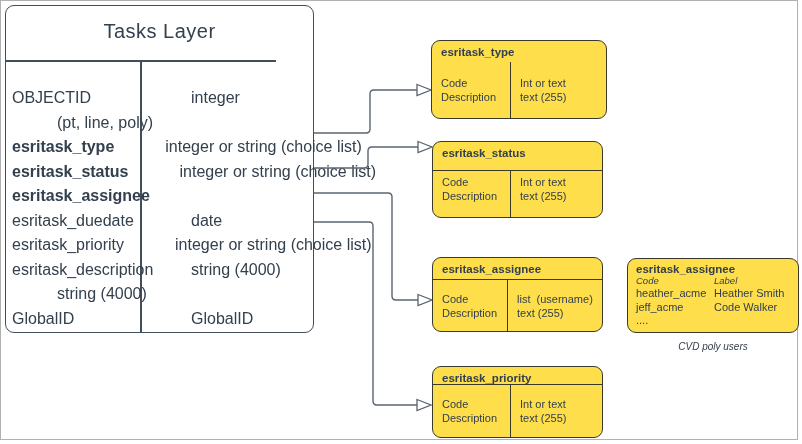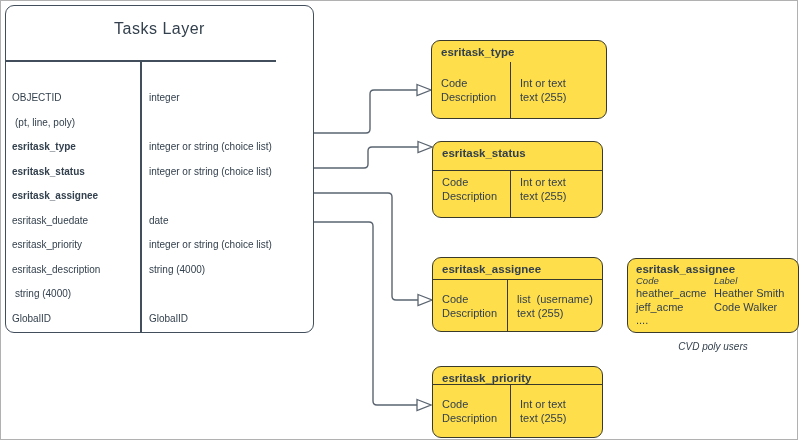--- a/index.html
+++ b/index.html
@@ -14,34 +14,34 @@
   }
 
   
   .ttable {
     position:absolute; left:5px; top:5px; width:309px; height:328px;
     box-sizing:border-box; background:#fff;
     border:1.5px solid var(--table-border,#424E5C); border-radius:9px;
   }
   .ttable-title {
     position:absolute; left:0; top:14px; width:100%;
-    text-align:center; font-size:16px; letter-spacing:0.5px;
+    text-align:center; font-size:20px; letter-spacing:0.5px;
   }
   .ttable-hdiv {
     position:absolute; left:0; top:54px; width:270px; height:1.5px;
     background:var(--table-border,#424E5C);
   }
   .ttable-vdiv {
     position:absolute; left:134px; top:54px; bottom:0; width:1.5px;
     background:var(--table-border,#424E5C);
   }
-  .trows { position:absolute; left:0; top:80px; right:0; font-size:10px; }
+  .trows { position:absolute; left:0; top:80px; right:0; font-size:16px; }
   .trow { display:flex; height:24.5px; line-height:24.5px; }
   .trow .fname { width:134px; padding-left:6px; box-sizing:border-box; white-space:nowrap; }
-  .trow .ftype { padding-left:9px; white-space:nowrap; }
+  .trow .ftype { padding-left:9px; white-space:nowrap;margin-left:42px; }
   .trow.bold .fname { font-weight:bold; }
 
   
   svg.connectors { position:absolute; left:0; top:0; pointer-events:none; }
   svg.connectors path { fill:none; stroke:var(--line,#5A6470); stroke-width:1.4; }
   svg.connectors polygon { fill:#ffffff; stroke:var(--line,#5A6470); stroke-width:1.3; }
 
   
   .dbox {
     position:absolute; box-sizing:border-box;

